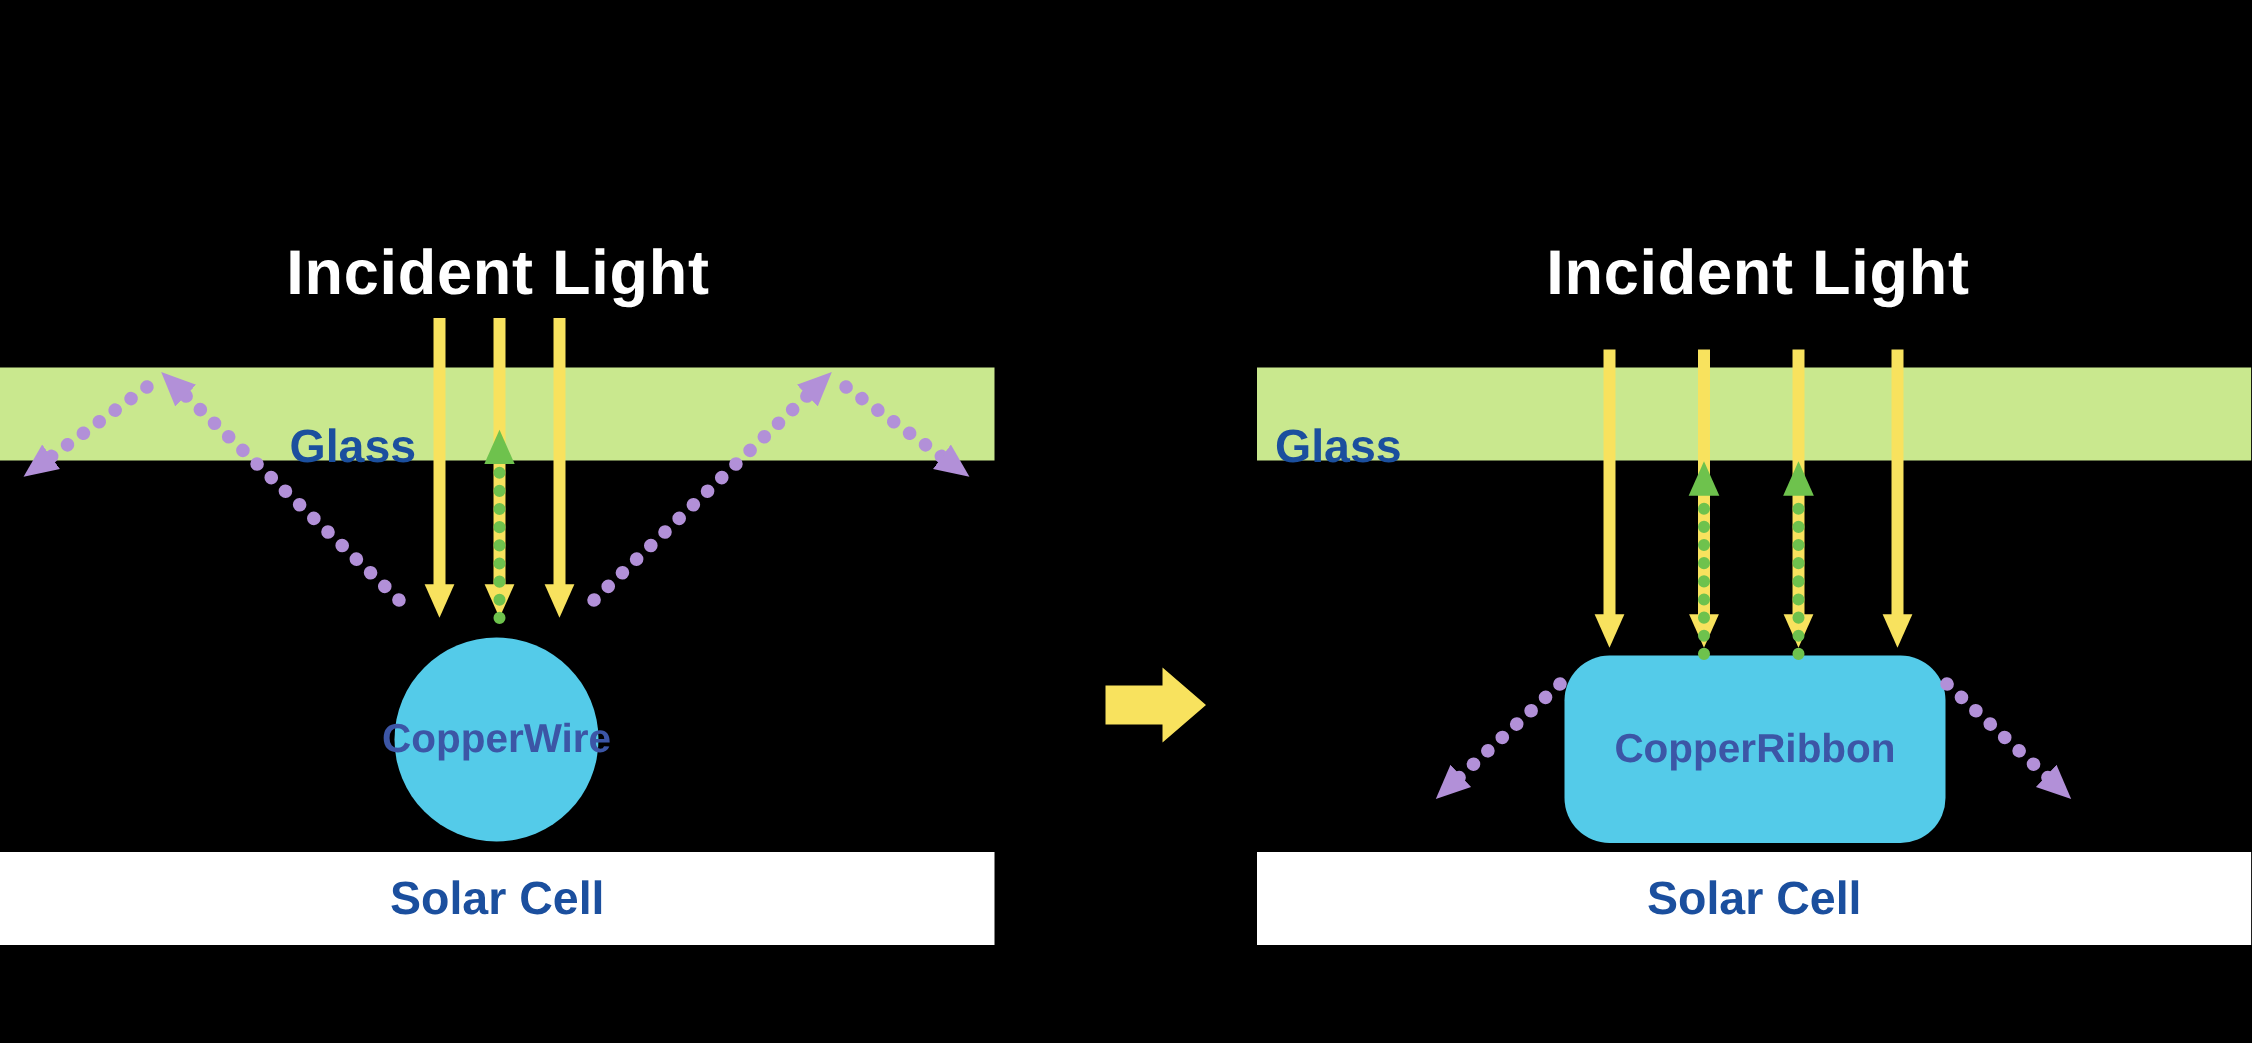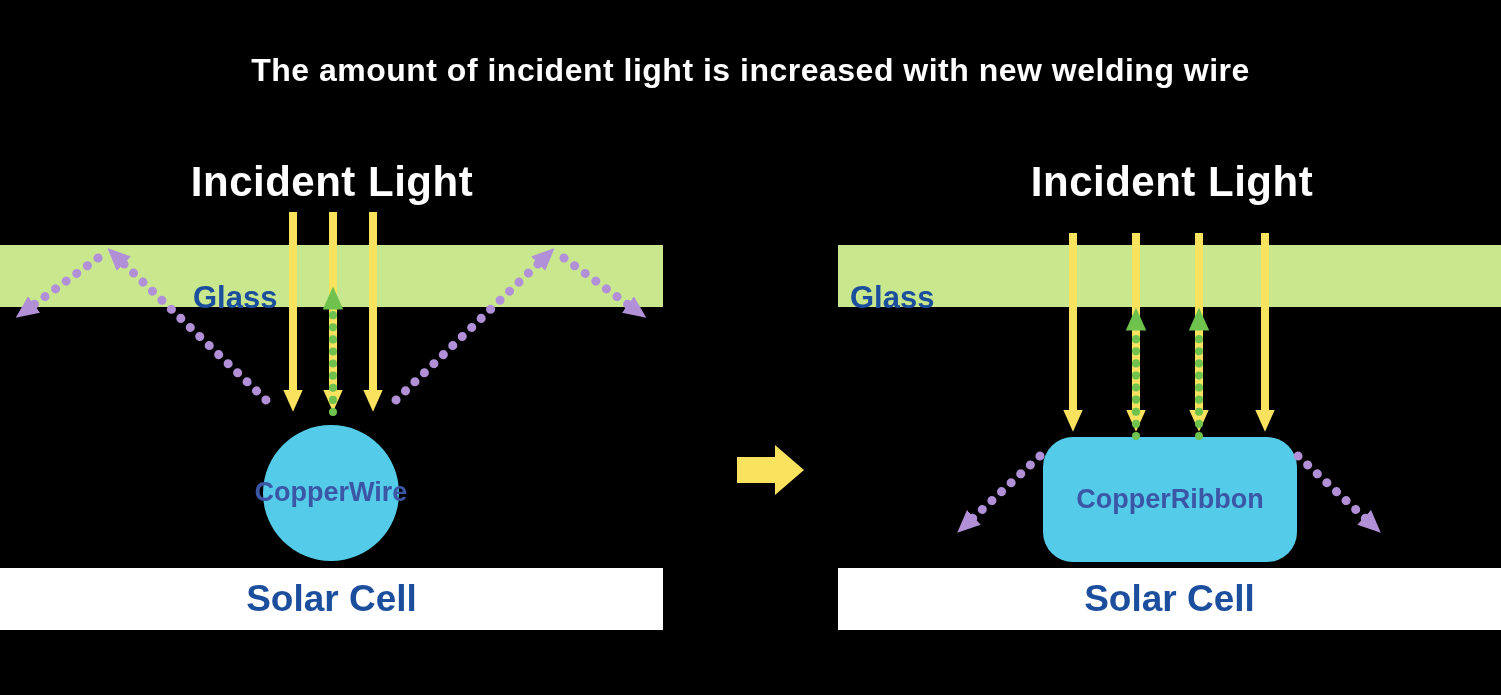--- a/index.html
+++ b/index.html
@@ -39,21 +39,21 @@
     display:flex; align-items:center; justify-content:center;
     color:var(--copper-label,#3c56a6); font-size:27px; font-weight:bold; line-height:1.25;
     text-align:center;
   }
   .copper-circle { left:263px; top:425px; width:136px; height:136px; border-radius:50%; }
   .copper-ribbon { left:1043px; top:437px; width:254px; height:125px; border-radius:30px; }
   .solar {
     position:absolute; top:568px; height:62px;
     background:var(--solar-cell,#fff);
     display:flex; align-items:center; justify-content:center;
-    color:var(--solar-label,#1b4f9e); font-size:37px; font-weight:bold;
+    color:var(--solar-label,#1b4f9e); font-size:31px; font-weight:bold;
   }
   .solar-before { left:0; width:663px; }
   .solar-after  { left:838px; width:663px; }
   .overlay {
     position:absolute; left:0; top:0; width:1501px; height:695px;
     pointer-events:none;
   }
   .arrow-yellow { stroke:var(--incident-arrow,#f8e25e); stroke-width:8; fill:none; }
   .arrow-green  { stroke:var(--reflected-arrow,#6ec24d); stroke-width:8; fill:none;
                   stroke-dasharray:0.1 12; stroke-linecap:round; }
@@ -62,21 +62,20 @@
   .head-yellow { fill:var(--incident-arrow,#f8e25e); }
   .head-green  { fill:var(--reflected-arrow,#6ec24d); }
   .head-purple { fill:var(--scattered-arrow,#b290d8); }
   .transition-arrow { fill:var(--transition-arrow,#f8e25e); }
 </style>
 </head>
 <body>
 
 <div class="stage">
 
-  <div class="title">The amount of incident light is increased with new welding wire</div>
 
   <div class="heading heading-before">Incident Light</div>
   <div class="glass glass-before"></div>
   <div class="glass-label glass-label-before">Glass</div>
   <div class="copper-shape copper-circle">
     <div>Copper</div>
     <div>Wire</div>
   </div>
   <div class="solar solar-before">
     <span>Solar Cell</span>

